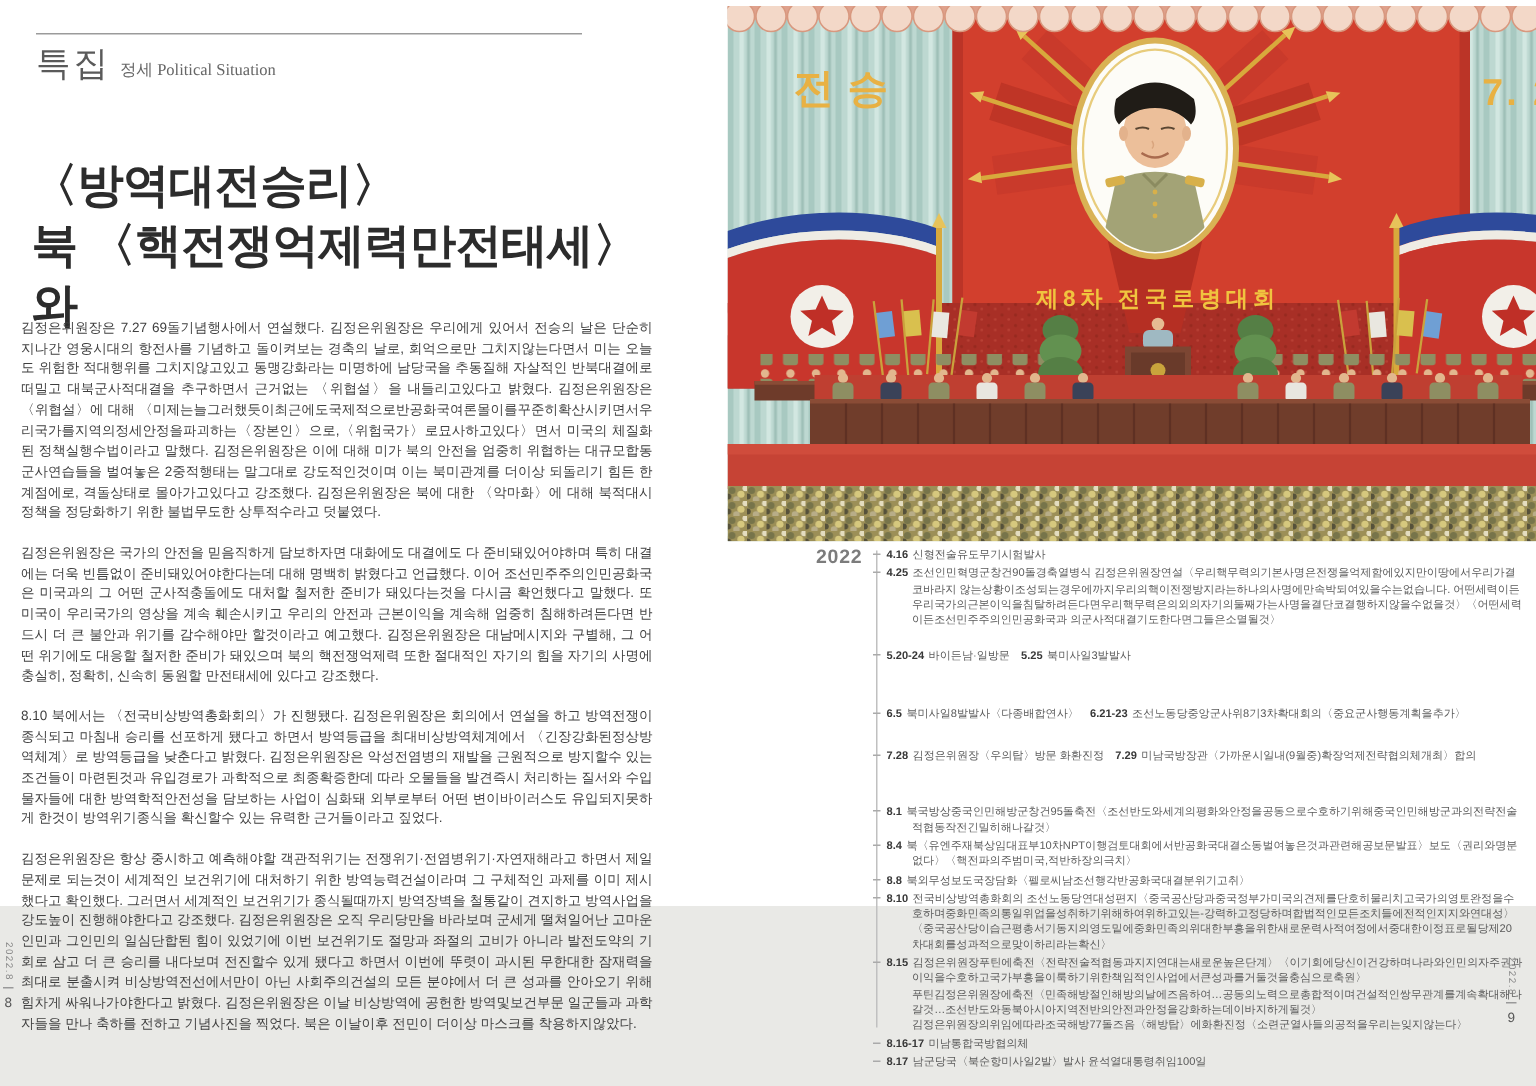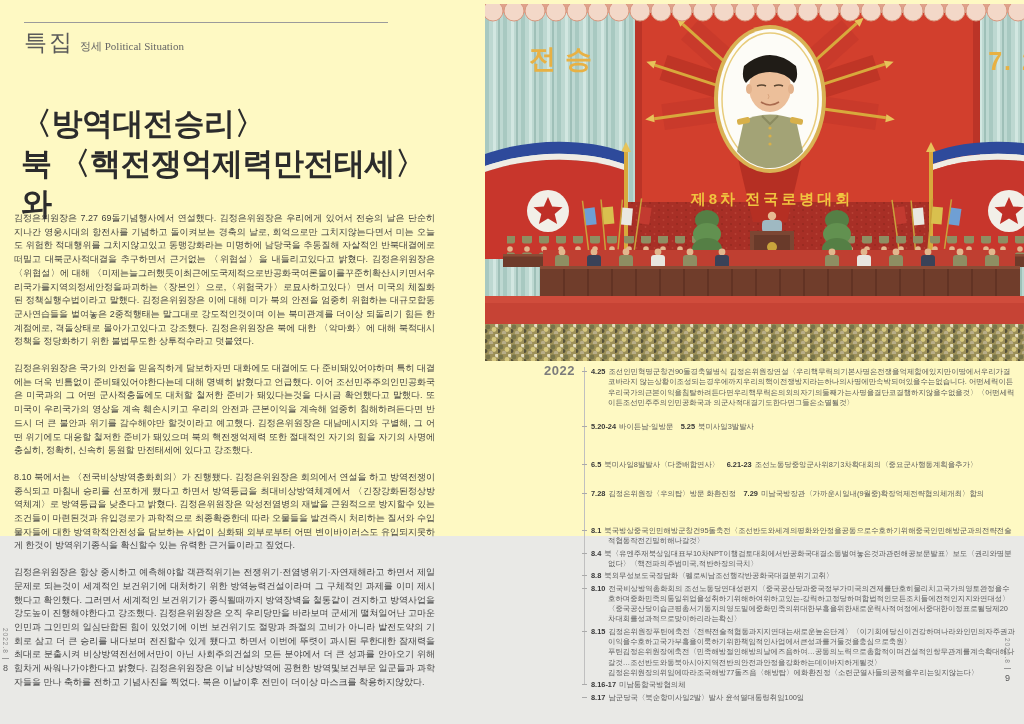--- a/index.html
+++ b/index.html
@@ -1,20 +1,20 @@
 <!DOCTYPE html>
 <html><head>
 <meta charset="utf-8">
 <style>
   html,body{margin:0;padding:0;}
   body{
     width:1024px;height:724px;position:relative;background:#e9e9e6;
     font-family:"Liberation Sans",sans-serif;overflow:hidden;
   }
-  .spread{position:absolute;left:0;top:0;width:1024px;height:536px;background:#fef9c3;}
+  .spread{position:absolute;left:0;top:0;width:1024px;height:604px;background:#ffffff;}
 
   
   .rule{position:absolute;left:24px;top:22px;width:364px;height:1px;background:#9b9b9b;}
   .section{position:absolute;left:24px;top:27px;color:#5a5a5a;}
   .section .big{font-family:"Liberation Serif",serif;font-size:23px;letter-spacing:2px;}
   .section .sub{font-family:"Liberation Serif",serif;font-size:11px;color:#666;margin-left:6px;}
   .headline{
     position:absolute;left:21px;top:104px;width:420px;
     font-size:31px;line-height:40px;font-weight:bold;color:#2c2c2c;letter-spacing:-0.5px;
   }
@@ -358,20 +358,23 @@
       <text x="80" y="64" text-anchor="middle" font-size="27" font-weight="bold" fill="#e8b143" letter-spacing="9">전승</text>
       <text x="536" y="66" text-anchor="middle" font-size="25" font-weight="bold" fill="#e8b143" letter-spacing="2">7. 27</text>
       <text x="287" y="200" text-anchor="middle" font-size="15" font-weight="bold" fill="#f0c43f" letter-spacing="3">제8차 전국로병대회</text>
     </svg>
   </div>
 
   <div class="timeline">
     <div class="tl-year">2022</div>
     <div class="tl-line"></div>
     <div class="tl-entries" id="tl-entries">
+        <div class="tl-group g1">
+          <div class="tl-row"><span class="d">4.16</span>신형전술유도무기시험발사</div>
+        </div>
         <div class="tl-group g2">
           <div class="tl-row"><span class="d">4.25</span>조선인민혁명군창건90돌경축열병식 김정은위원장연설〈우리핵무력의기본사명은전쟁을억제함에있지만이땅에서우리가결코바라지 않는상황이조성되는경우에까지우리의핵이전쟁방지라는하나의사명에만속박되여있을수는없습니다. 어떤세력이든우리국가의근본이익을침탈하려든다면우리핵무력은의외의자기의둘째가는사명을결단코결행하지않을수없을것〉〈어떤세력이든조선민주주의인민공화국과 의군사적대결기도한다면그들은소멸될것〉</div>
         </div>
         <div class="tl-group g3">
           <div class="tl-row"><span class="d">5.20-24</span>바이든남·일방문  <span class="d">5.25</span>북미사일3발발사</div>
         </div>
         <div class="tl-group g4">
           <div class="tl-row"><span class="d">6.5</span>북미사일8발발사〈다종배합연사〉  <span class="d">6.21-23</span>조선노동당중앙군사위8기3차확대회의〈중요군사행동계획을추가〉</div>
         </div>
         <div class="tl-group g5">

